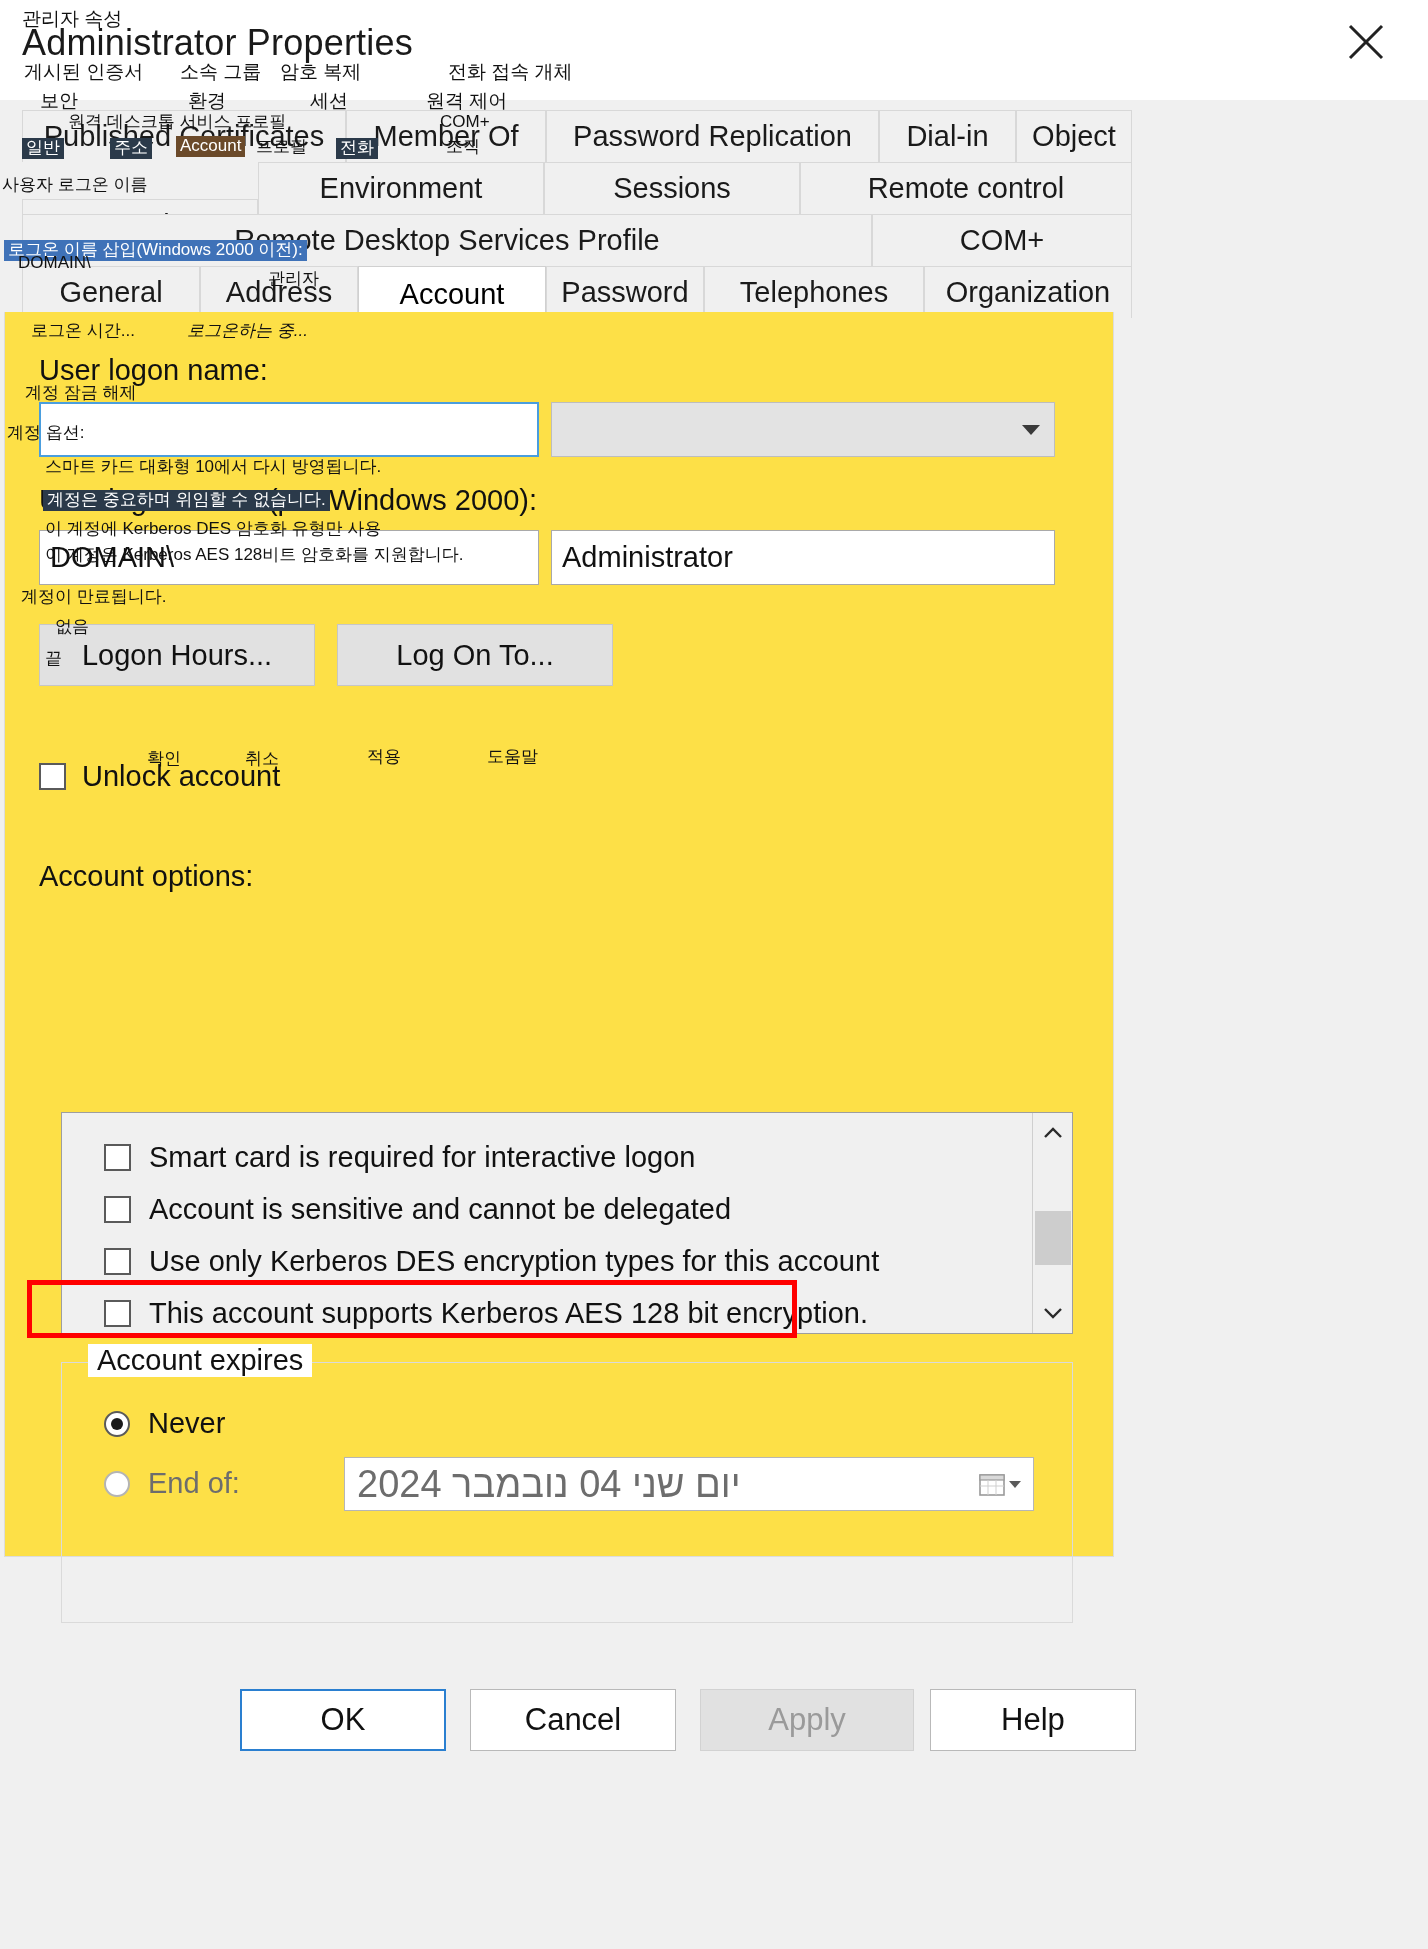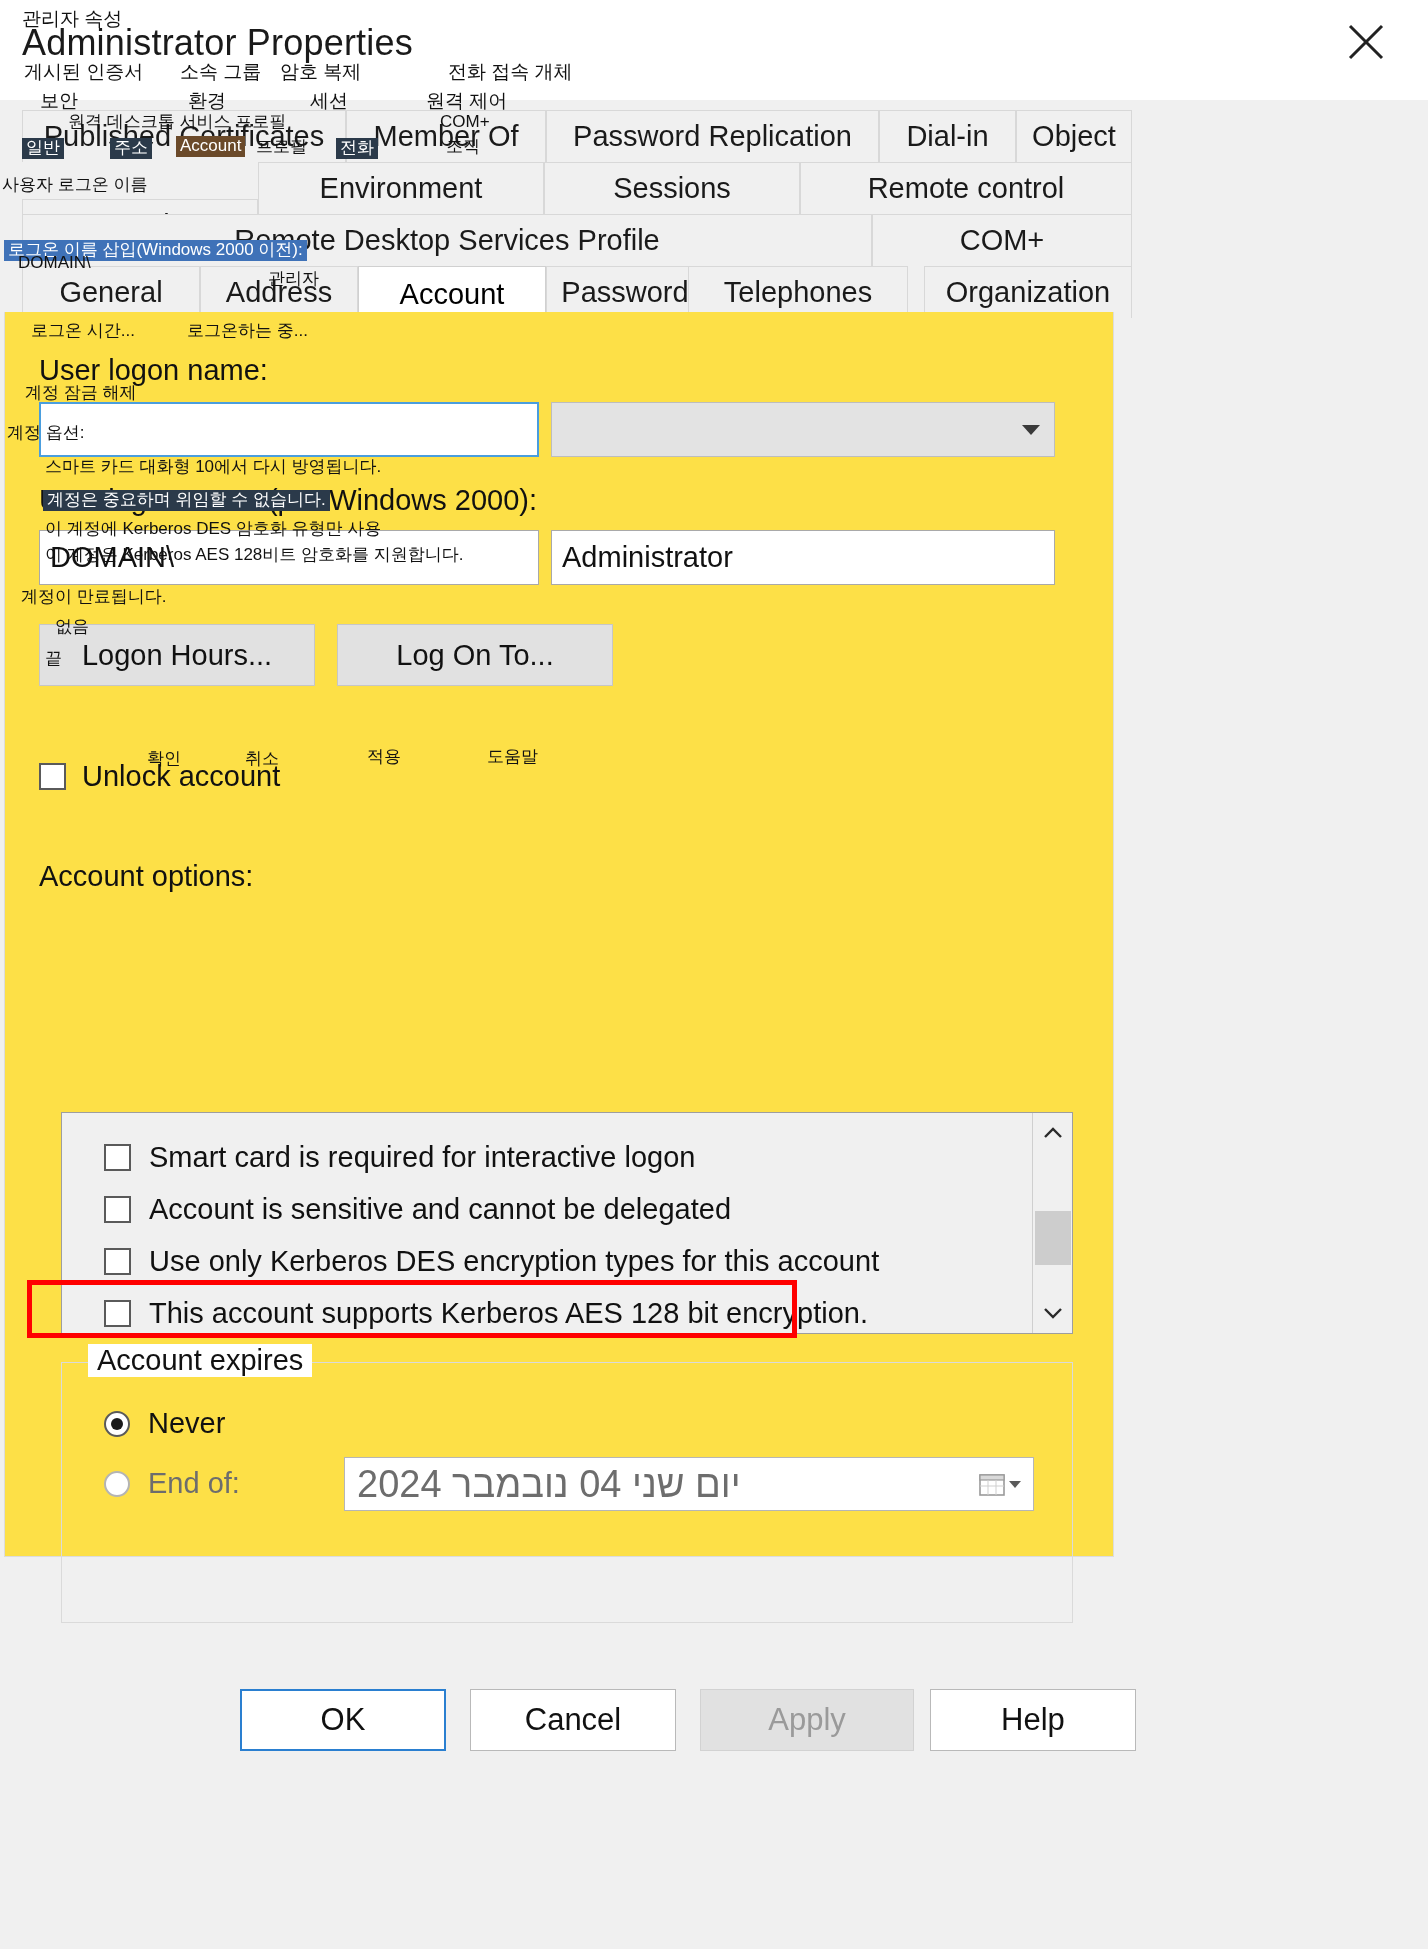--- a/index.html
+++ b/index.html
@@ -158,30 +158,30 @@
     <div class="tab" style="left:0;width:850px;">Remote Desktop Services Profile</div>
     <div class="tab" style="left:850px;width:260px;">COM+</div>
   </div>
   <div class="abs ko blue" style="left:4px;top:140px;">로그온 이름 삽입(Windows  2000 이전):</div>
 
   <div class="tabrow" style="top:166px;width:1110px;height:56px;">
     <div class="tab" style="left:0;width:178px;">General</div>
     <div class="tab" style="left:178px;width:158px;">Address</div>
     <div class="tab sel" style="left:336px;width:188px;height:56px;">Account</div>
     <div class="tab" style="left:524px;width:158px;">Password</div>
-    <div class="tab" style="left:666px;width:220px;">Telephones</div>
+    <div class="tab" style="left:682px;width:220px;">Telephones</div>
     <div class="tab" style="left:902px;width:208px;">Organization</div>
   </div>
   <div class="abs ko plain" style="left:18px;top:154px;">DOMAIN\</div>
   <div class="abs ko plain" style="left:268px;top:170px;">관리자</div>
 
   <div id="panel">
 
     <div class="abs ko plain" style="left:26px;top:10px;">로그온 시간...</div>
-    <div class="abs ko plain" style="left:182px;top:10px;">로그온하는 중...</div>
+    <div class="abs ko plain" style="left:182px;top:10px;font-style:italic;">로그온하는 중...</div>
 
     <div class="abs lbl" style="left:34px;top:42px;">User logon name:</div>
     <div class="abs ko plain" style="left:20px;top:72px;">계정 잠금 해제</div>
 
     <div class="abs tbox focus" style="left:34px;top:90px;width:500px;height:55px;"></div>
     <div class="abs combo" style="left:546px;top:90px;width:504px;height:55px;">
       <span class="chev"></span>
     </div>
     <div class="abs ko plain" style="left:2px;top:112px;">계정 옵션:</div>
     <div class="abs ko plain" style="left:40px;top:146px;">스마트 카드 대화형 10에서 다시 방영됩니다.</div>

